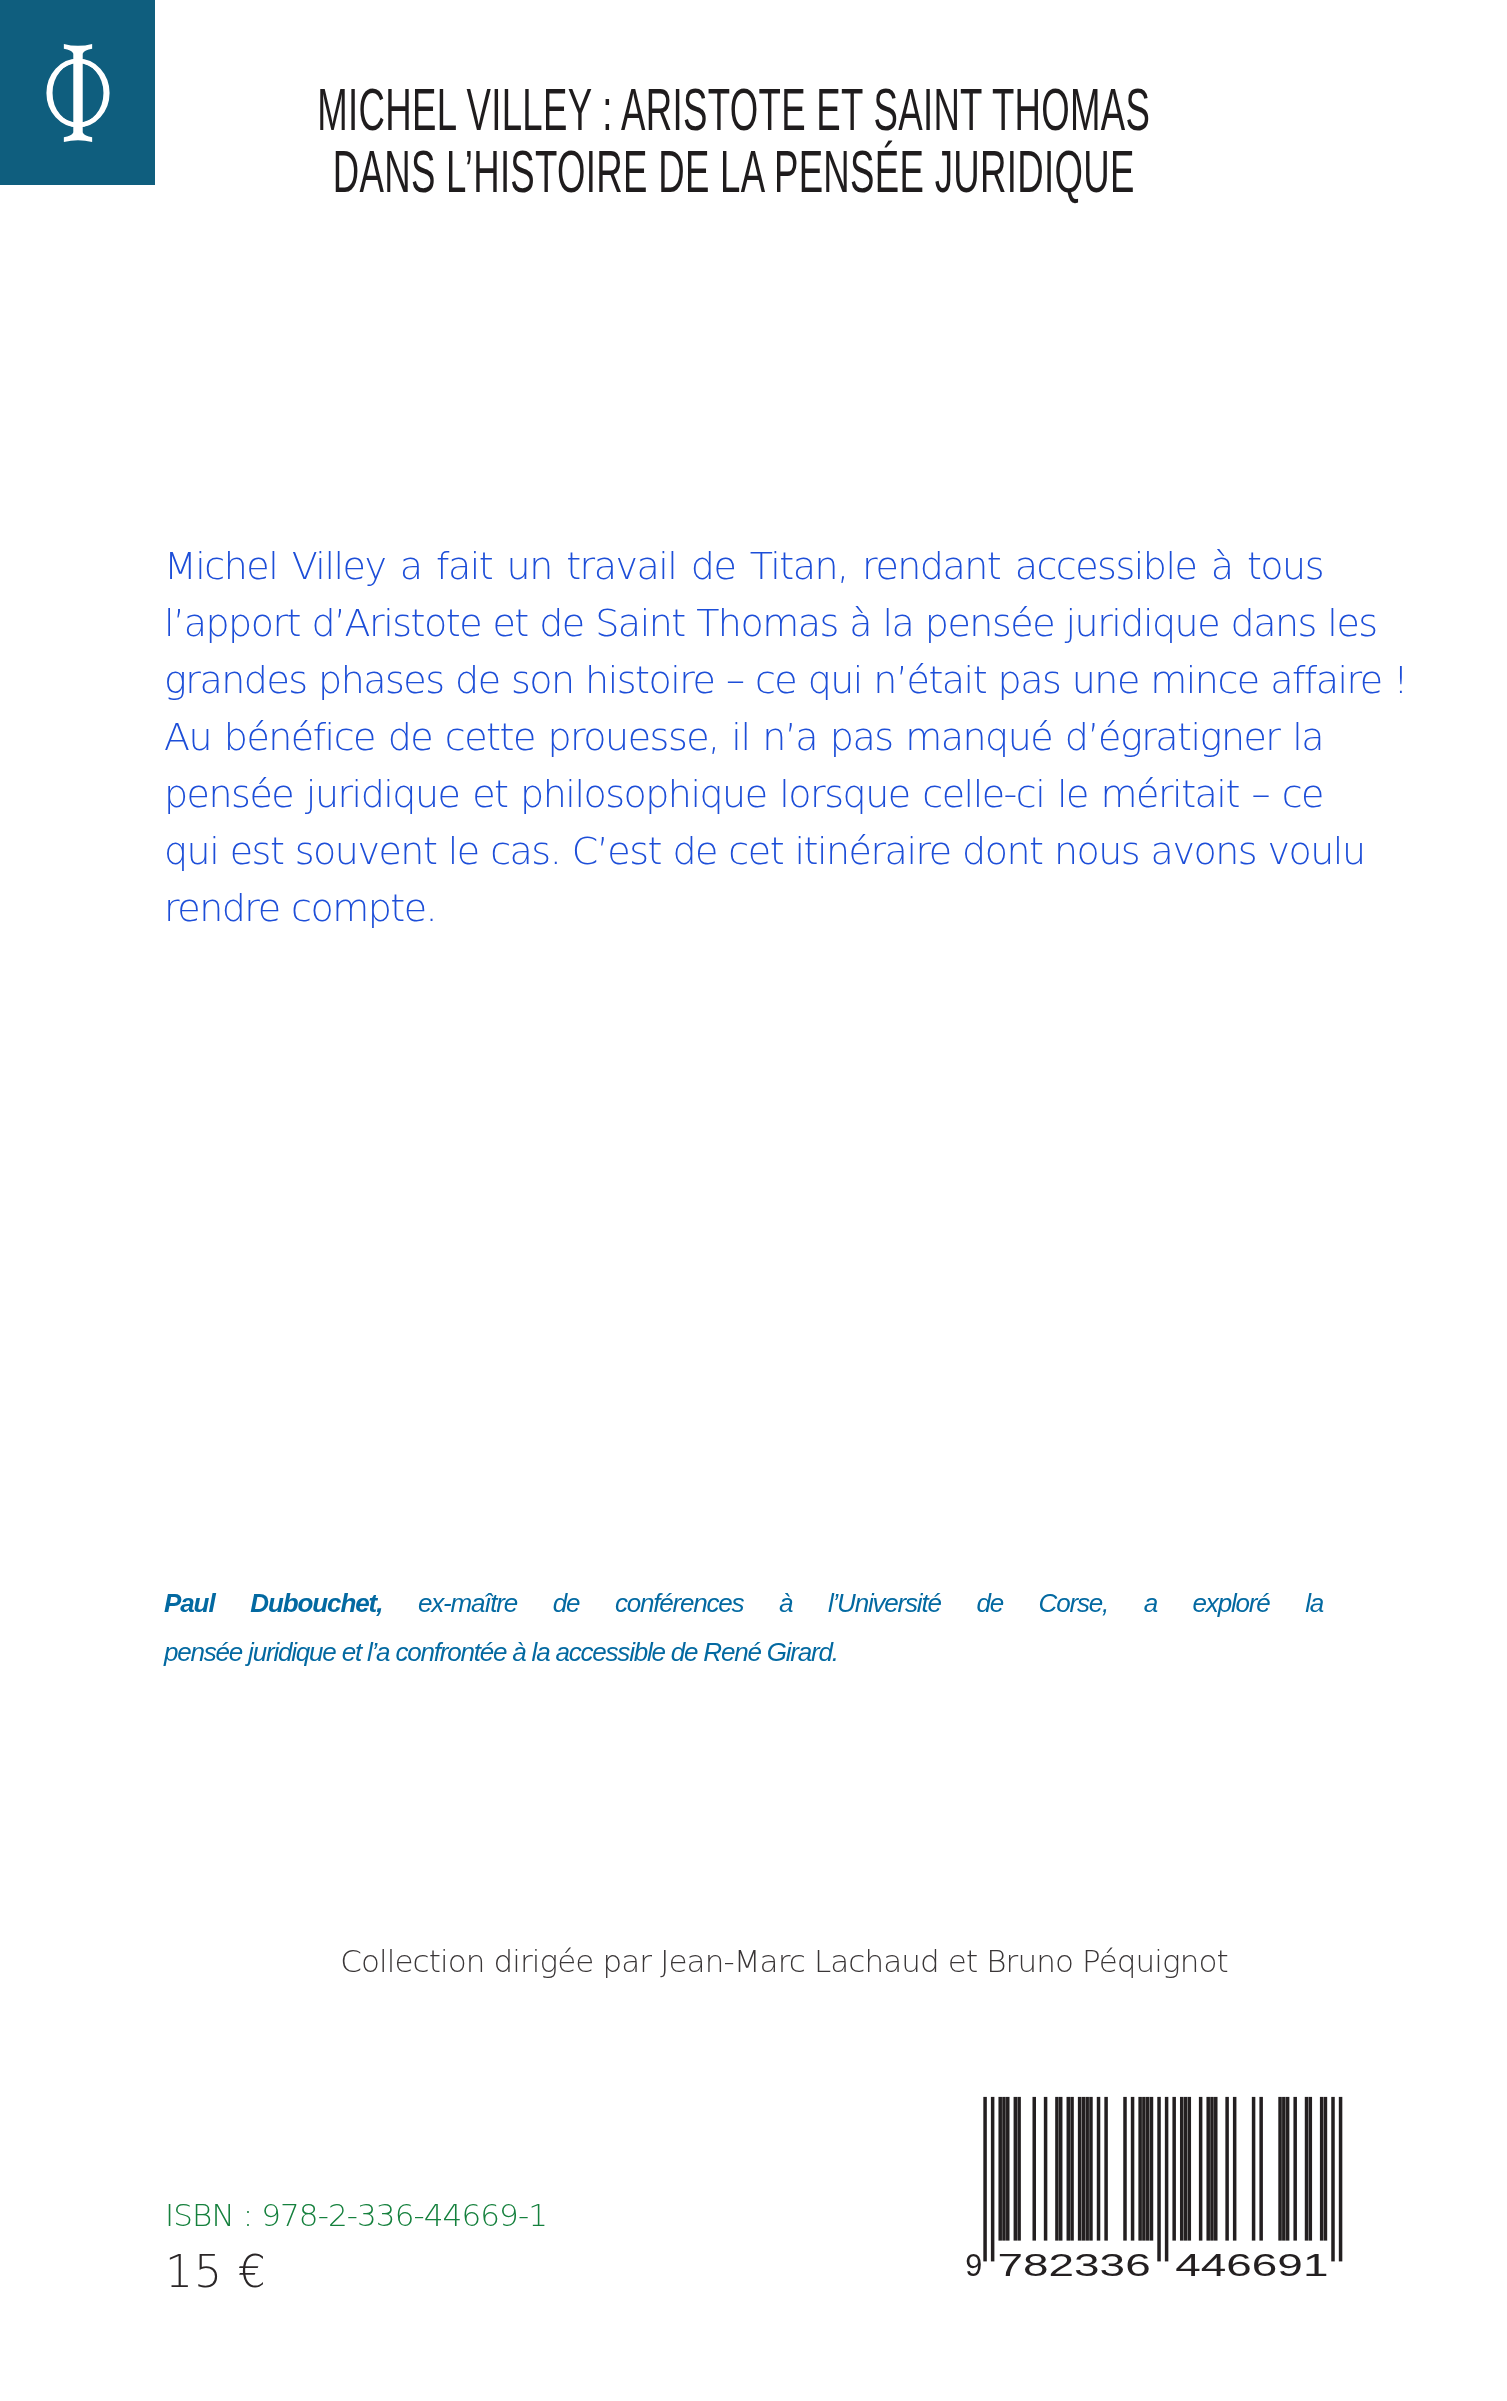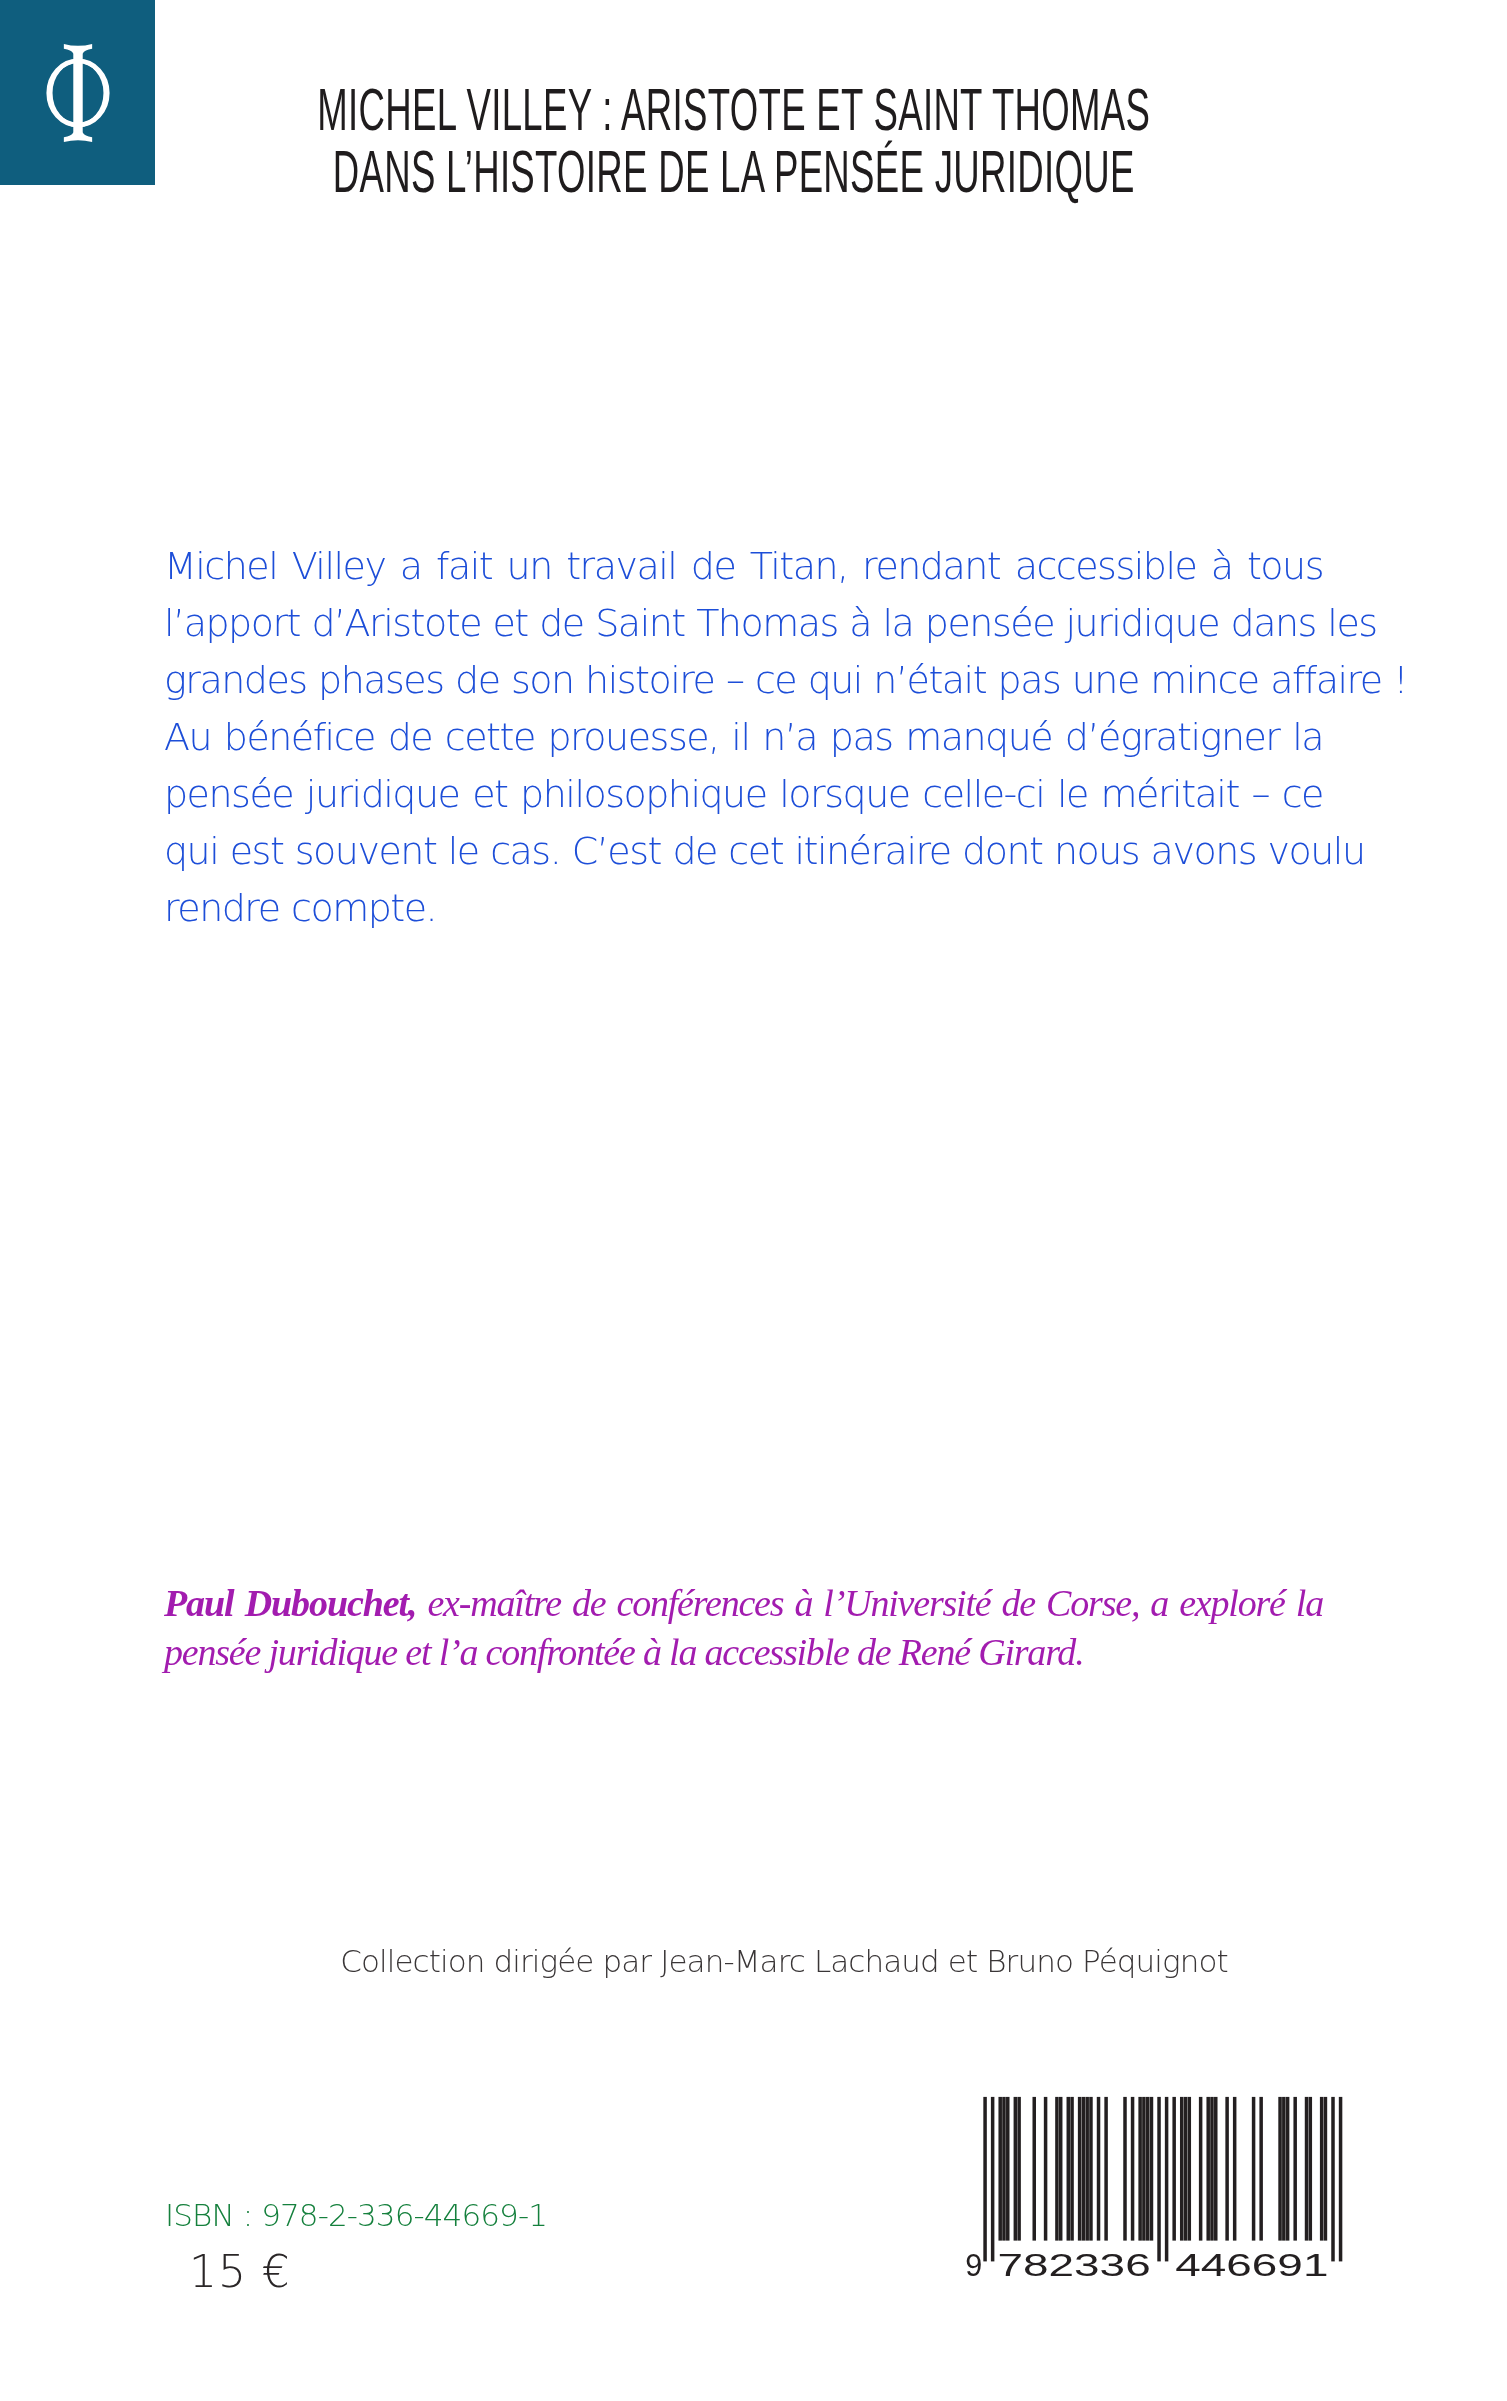--- a/index.html
+++ b/index.html
@@ -24,40 +24,40 @@
   .blurb {
     position: absolute; left: 164px; top: 538px; width: 1159px;
     font-family: "DejaVu Sans", sans-serif; font-weight: 200;
     font-size: 38px; line-height: 57px; text-align: justify; color: #1d4ed8;
     letter-spacing: -1.5px; word-spacing: 0.9px;
   }
   .blurb .ln { display: block; text-align: justify; text-align-last: justify; height: 57px; white-space: nowrap; overflow: visible; }
   .blurb .ln.last { text-align-last: left; }
   .bio {
     position: absolute; left: 164px; top: 1579px; width: 1159px;
-    font-family: Liberation Serif, serif; font-style: italic; font-weight: 200;
-    font-size: 38px; line-height: 49px; color: #a21caf; letter-spacing: -1.2px;
+    font-family: Liberation Sans, sans-serif; font-style: italic; font-weight: 200;
+    font-size: 26px; line-height: 49px; color: #0369a1; letter-spacing: -1.2px;
   }
   .bio .ln { display: block; white-space: nowrap; text-align-last: justify; }
   .bio .ln.last { text-align-last: left; }
   .bio .author { font-weight: bold; letter-spacing: -1.1px; }
   .collection {
     position: absolute; left: 0; top: 1940px; width: 1508px; text-align: center;
     font-family: "DejaVu Sans", sans-serif; font-weight: 200; font-size: 31px;
     line-height: 42px; color: #3a3637; letter-spacing: -0.9px; padding-left: 30px;
   }
   .isbn {
     position: absolute; left: 165px; top: 2194px;
     font-family: "DejaVu Sans", sans-serif; font-weight: 200; font-size: 31px;
     line-height: 42px; color: #15803d; letter-spacing: -0.9px;
   }
   .price {
     position: absolute; left: 165px; top: 2245px;
     font-family: "DejaVu Sans", sans-serif; font-weight: 200; font-size: 44px;
-    line-height: 53px; color: #2a2627; letter-spacing: 0.9px; margin-left: 24px;
+    line-height: 53px; color: #2a2627; letter-spacing: 0.9px;
   }
   .barcode { position: absolute; left: 937px; top: 2091px; width: 416px; height: 199px; }
   .barcode svg { display: block; }
 </style>
 </head>
 <body>
 
 <div class="logo-block">
   <svg width="66" height="102" viewBox="0 0 70 108">
 

